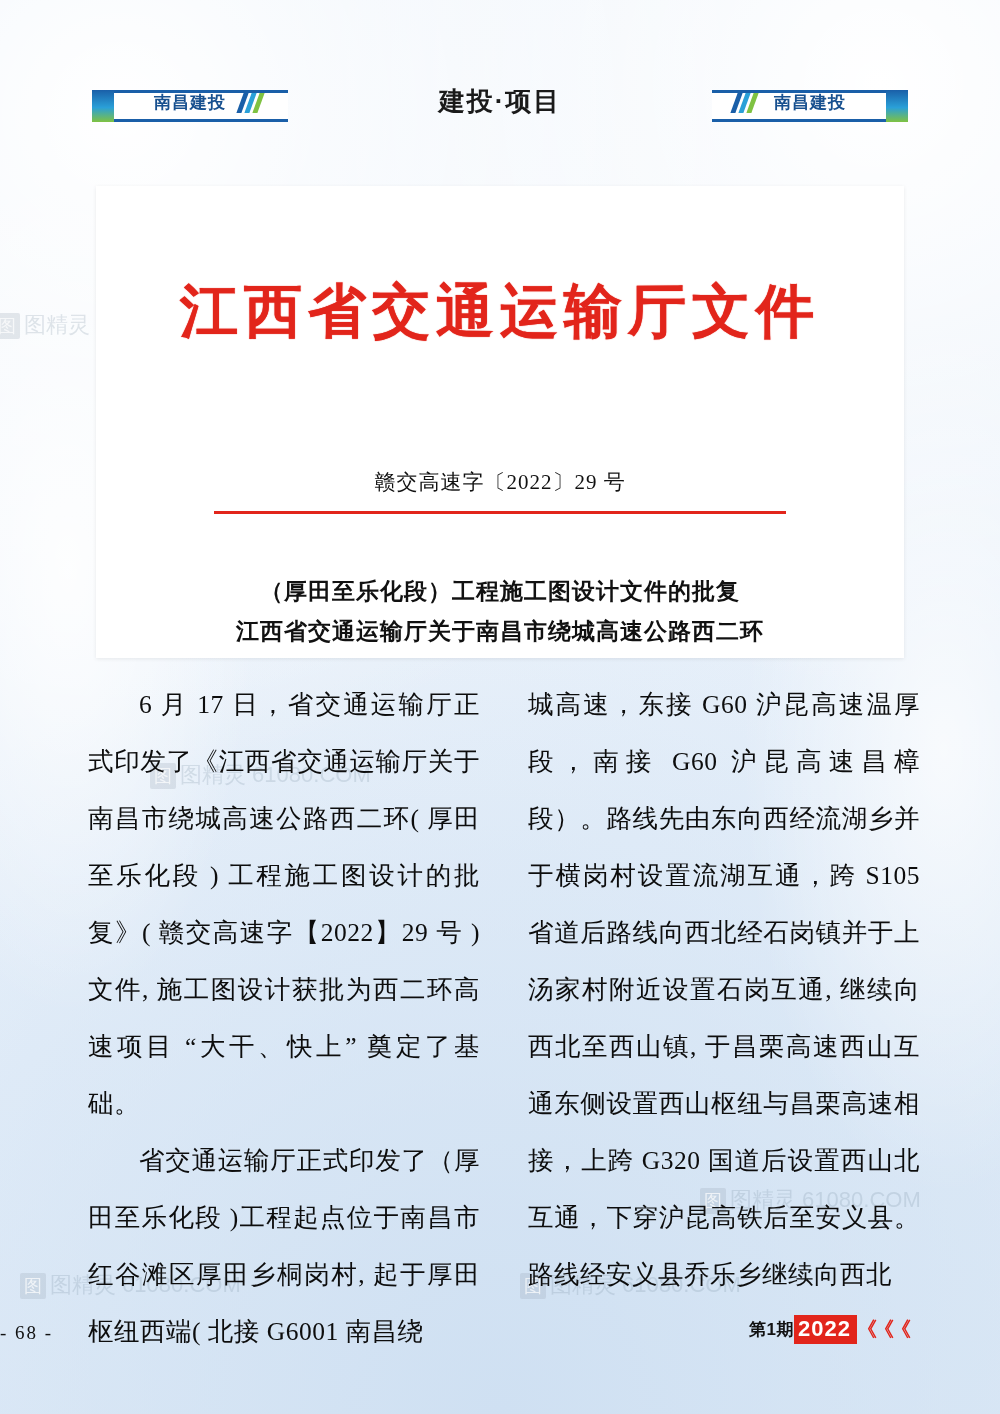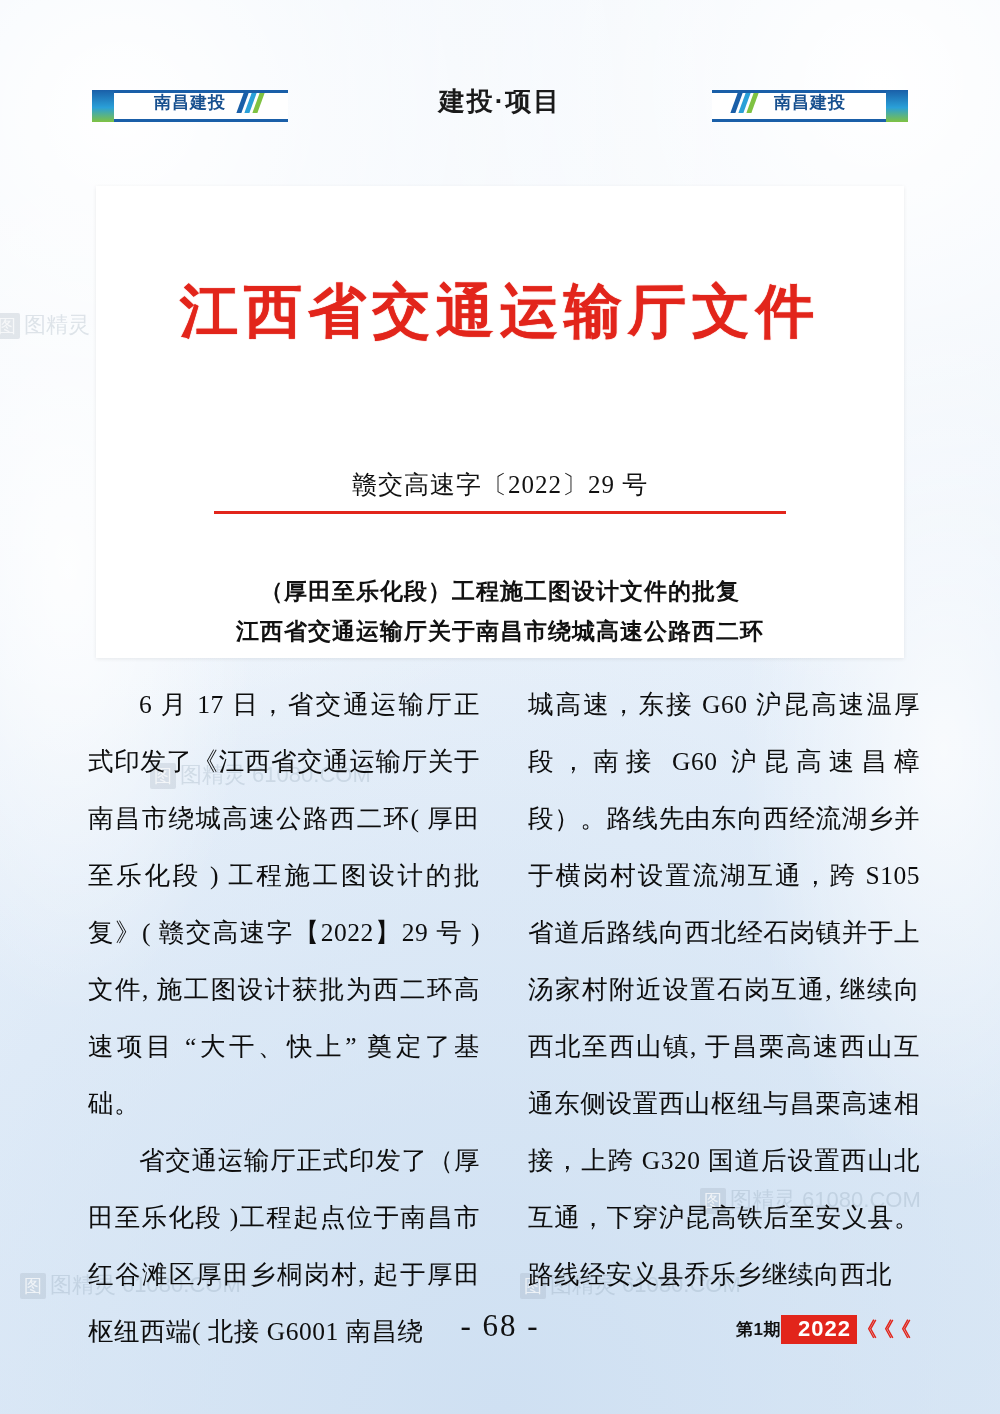--- a/index.html
+++ b/index.html
@@ -157,21 +157,21 @@
     color: #e2251b;
     text-shadow: 0 0 1px #e2251b;
   }
   .doc-number {
     position: absolute;
     top: 282px;
     left: 0;
     width: 100%;
     text-align: center;
     font-family: "Liberation Serif", serif;
-    font-size: 25px;
+    font-size: 21px;
     color: #111111;
     letter-spacing: 1px;
   }
   .doc-rule {
     position: absolute;
     top: 325px;
     left: 118px;
     width: 572px;
     height: 3px;
     background: #e2251b;
@@ -214,23 +214,22 @@
     letter-spacing: 0.5px;
   }
   .col p.indent { text-indent: 2em; }
 
   
   .page-number {
     position: absolute;
     bottom: 70px;
     left: 0;
     width: 1000px;
-    text-align: center;
     font-family: "Liberation Serif", serif;
-    font-size: 31px;
+    font-size: 19px;
     color: #111111;
     letter-spacing: 2px;
   }
   .footer-issue {
     position: absolute;
     bottom: 70px;
     right: 92px;
     display: flex;
     align-items: center;
   }
@@ -240,21 +239,21 @@
     font-weight: bold;
     color: #111111;
     letter-spacing: 0.5px;
   }
   .issue-year {
     font-family: "Liberation Sans", sans-serif;
     font-size: 22px;
     font-weight: bold;
     color: #ffffff;
     background: #e2251b;
-    padding: 1px 6px 2px 17px;
+    padding: 1px 6px 2px 4px;
     letter-spacing: 1px;
   }
   .issue-chevrons {
     color: #e2251b;
     font-family: "Liberation Sans", sans-serif;
     font-size: 20px;
     font-weight: bold;
     letter-spacing: -3px;
   }
 

